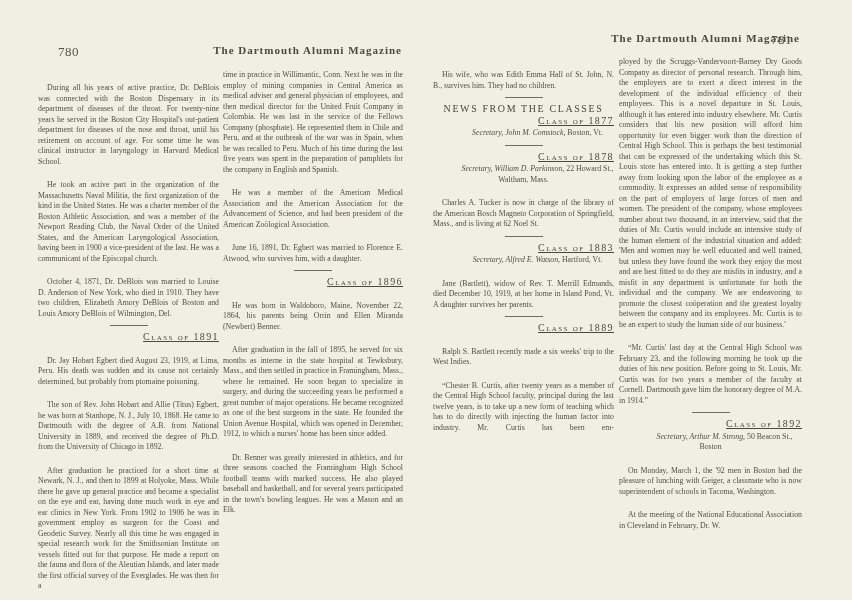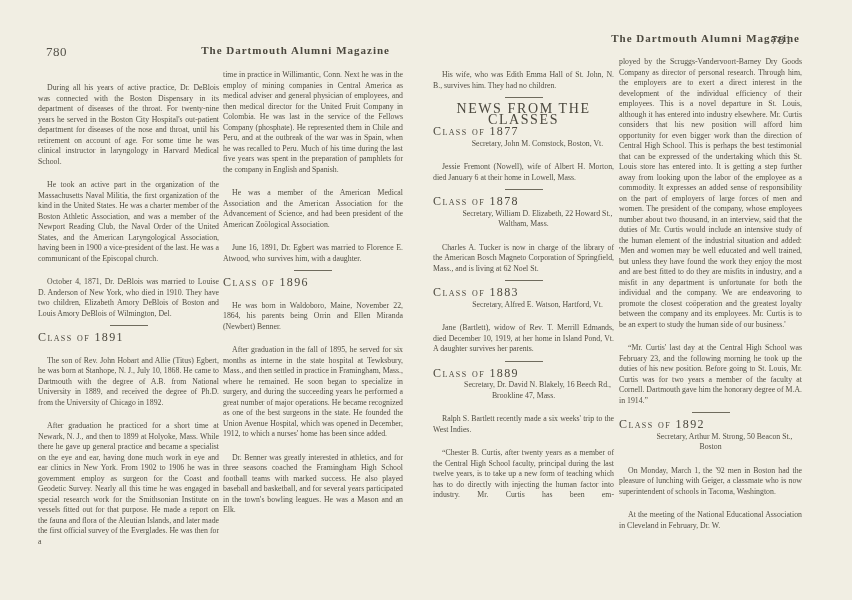--- a/index.html
+++ b/index.html
@@ -23,44 +23,45 @@
     position:absolute;
     font-size:7.8px;line-height:10.5px;
     text-align:justify;
     color:#514e43;
   }
   .para{margin:0;text-indent:0;}
   .para.indent{text-indent:9px;margin-top:13px;}
   .para.flow-end{text-align-last:justify;}
   .divider{width:38px;height:0;border-top:1px solid #6f6b5d;margin:6px auto 6px;}
   .class-heading{
-    text-align:left;font-variant:small-caps;letter-spacing:1.4px;
-    font-size:12px;margin:1px 0 2px;color:#4b483e;
+    text-align:right;font-variant:small-caps;letter-spacing:1.4px;
+    font-size:10px;margin:1px 0 2px;color:#4b483e;text-decoration:underline;
   }
   .section-heading{
-    text-align:center;font-size:14px;letter-spacing:1.6px;
+    text-align:center;font-size:10px;letter-spacing:1.6px;
     margin:0 0 1px;color:#4b483e;
   }
   .secretary{text-align:center;margin:0 0 1px;}
-  .secretary .ital{padding-left:28px;}
+  .secretary .ital{font-style:italic;padding-left:28px;}
 </style>
 </head>
 <body>
 
 <div>
-  <div class="page-header" style="left:26px;top:44px;width:364px;">
+  <div class="page-header" style="left:38px;top:44px;width:364px;">
     <span class="page-num left">780</span>
     <span class="header-title">The Dartmouth Alumni Magazine</span>
   </div>
   <div class="col" style="left:38px;top:70px;width:181px;">
       <div class="para indent">During all his years of active practice, Dr. DeBlois was connected with the Boston Dispensary in its department of diseases of the throat. For twenty-nine years he served in the Boston City Hospital's out-patient department for diseases of the nose and throat, until his retirement on account of age. For some time he was clinical instructor in laryngology in Harvard Medical School.</div>
       <div class="para indent">He took an active part in the organization of the Massachusetts Naval Militia, the first organization of the kind in the United States. He was a charter member of the Boston Athletic Association, and was a member of the Newport Reading Club, the Naval Order of the United States, and the American Laryngological Association, having been in 1900 a vice-president of the last. He was a communicant of the Episcopal church.</div>
       <div class="para indent">October 4, 1871, Dr. DeBlois was married to Louise D. Anderson of New York, who died in 1910. They have two children, Elizabeth Amory DeBlois of Boston and Louis Amory DeBlois of Wilmington, Del.</div>
       <div class="divider"></div>
       <div class="class-heading">Class of 1891</div>
+      <div class="para indent">Dr. Jay Hobart Egbert died August 23, 1919, at Lima, Peru. His death was sudden and its cause not certainly determined, but probably from ptomaine poisoning.</div>
       <div class="para indent">The son of Rev. John Hobart and Allie (Titus) Egbert, he was born at Stanhope, N. J., July 10, 1868. He came to Dartmouth with the degree of A.B. from National University in 1889, and received the degree of Ph.D. from the University of Chicago in 1892.</div>
       <div class="para indent flow-end">After graduation he practiced for a short time at Newark, N. J., and then to 1899 at Holyoke, Mass. While there he gave up general practice and became a specialist on the eye and ear, having done much work in eye and ear clinics in New York. From 1902 to 1906 he was in government employ as surgeon for the Coast and Geodetic Survey. Nearly all this time he was engaged in special research work for the Smithsonian Institute on vessels fitted out for that purpose. He made a report on the fauna and flora of the Aleutian Islands, and later made the first official survey of the Everglades. He was then for a</div>
     </div>
   <div class="col" style="left:223px;top:70px;width:180px;">
       <div class="para">time in practice in Willimantic, Conn. Next he was in the employ of mining companies in Central America as medical adviser and general physician of employees, and then medical director for the United Fruit Company in Colombia. He was last in the service of the Fellows Company (phosphate). He represented them in Chile and Peru, and at the outbreak of the war was in Spain, when he was recalled to Peru. Much of his time during the last five years was spent in the preparation of pamphlets for the company in English and Spanish.</div>
       <div class="para indent">He was a member of the American Medical Association and the American Association for the Advancement of Science, and had been president of the American Zoölogical Association.</div>
       <div class="para indent">June 16, 1891, Dr. Egbert was married to Florence E. Atwood, who survives him, with a daughter.</div>
       <div class="divider"></div>
       <div class="class-heading">Class of 1896</div>
       <div class="para indent">He was born in Waldoboro, Maine, November 22, 1864, his parents being Orrin and Ellen Miranda (Newbert) Benner.</div>
@@ -73,32 +74,30 @@
   <div class="page-header" style="left:432px;top:32px;width:368px;">
     <span class="header-title">The Dartmouth Alumni Magazine</span>
     <span class="page-num right">781</span>
   </div>
   <div class="col" style="left:433px;top:57px;width:181px;">
       <div class="para indent">His wife, who was Edith Emma Hall of St. John, N. B., survives him. They had no children.</div>
       <div class="divider"></div>
       <div class="section-heading">NEWS FROM THE CLASSES</div>
       <div class="class-heading">Class of 1877</div>
       <div class="secretary"><span class="ital">Secretary, John M. Comstock,</span><span> Boston, Vt.</span></div>
-      <div class="para indent">Jessie Fremont (Nowell), wife of Albert H. Morton, died January 6 at their home in Lowell, Mass.</div>
       <div class="divider"></div>
       <div class="class-heading">Class of 1878</div>
-      <div class="secretary"><span class="ital">Secretary, William D. Elizabeth,</span><span> 22 Howard St., Waltham, Mass.</span></div>
+      <div class="secretary"><span class="ital">Secretary, William D. Parkinson,</span><span> 22 Howard St., Waltham, Mass.</span></div>
       <div class="para indent">Charles A. Tucker is now in charge of the library of the American Bosch Magneto Corporation of Springfield, Mass., and is living at 62 Noel St.</div>
       <div class="divider"></div>
       <div class="class-heading">Class of 1883</div>
       <div class="secretary"><span class="ital">Secretary, Alfred E. Watson,</span><span> Hartford, Vt.</span></div>
       <div class="para indent">Jane (Bartlett), widow of Rev. T. Merrill Edmands, died December 10, 1919, at her home in Island Pond, Vt. A daughter survives her parents.</div>
       <div class="divider"></div>
       <div class="class-heading">Class of 1889</div>
-      <div class="secretary"><span class="ital">Secretary, Dr. David N. Blakely,</span><span> 16 Beech Rd., Brookline 47, Mass.</span></div>
       <div class="para indent">Ralph S. Bartlett recently made a six weeks' trip to the West Indies.</div>
       <div class="para indent flow-end">“Chester B. Curtis, after twenty years as a member of the Central High School faculty, principal during the last twelve years, is to take up a new form of teaching which has to do directly with injecting the human factor into industry. Mr. Curtis has been em-</div>
     </div>
   <div class="col" style="left:619px;top:57px;width:183px;">
       <div class="para">ployed by the Scruggs-Vandervoort-Barney Dry Goods Company as director of personal research. Through him, the employers are to exert a direct interest in the development of the individual efficiency of their employees. This is a novel departure in St. Louis, although it has entered into industry elsewhere. Mr. Curtis considers that his new position will afford him opportunity for even bigger work than the direction of Central High School. This is perhaps the best testimonial that can be expressed of the undertaking which this St. Louis store has entered into. It is getting a step further away from looking upon the labor of the employee as a commodity. It expresses an added sense of responsibility on the part of employers of large forces of men and women. The president of the company, whose employees number about two thousand, in an interview, said that the duties of Mr. Curtis would include an intensive study of the human element of the industrial situation and added: 'Men and women may be well educated and well trained, but unless they have found the work they enjoy the most and are best fitted to do they are misfits in industry, and a misfit in any department is unfortunate for both the individual and the company. We are endeavoring to promote the closest coöperation and the greatest loyalty between the company and its employees. Mr. Curtis is to be an expert to study the human side of our business.'</div>
       <div class="para indent">“Mr. Curtis' last day at the Central High School was February 23, and the following morning he took up the duties of his new position. Before going to St. Louis, Mr. Curtis was for two years a member of the faculty at Cornell. Dartmouth gave him the honorary degree of M.A. in 1914.”</div>
       <div class="divider"></div>
       <div class="class-heading">Class of 1892</div>
       <div class="secretary"><span class="ital">Secretary, Arthur M. Strong,</span><span> 50 Beacon St., Boston</span></div>
       <div class="para indent">On Monday, March 1, the '92 men in Boston had the pleasure of lunching with Geiger, a classmate who is now superintendent of schools in Tacoma, Washington.</div>

